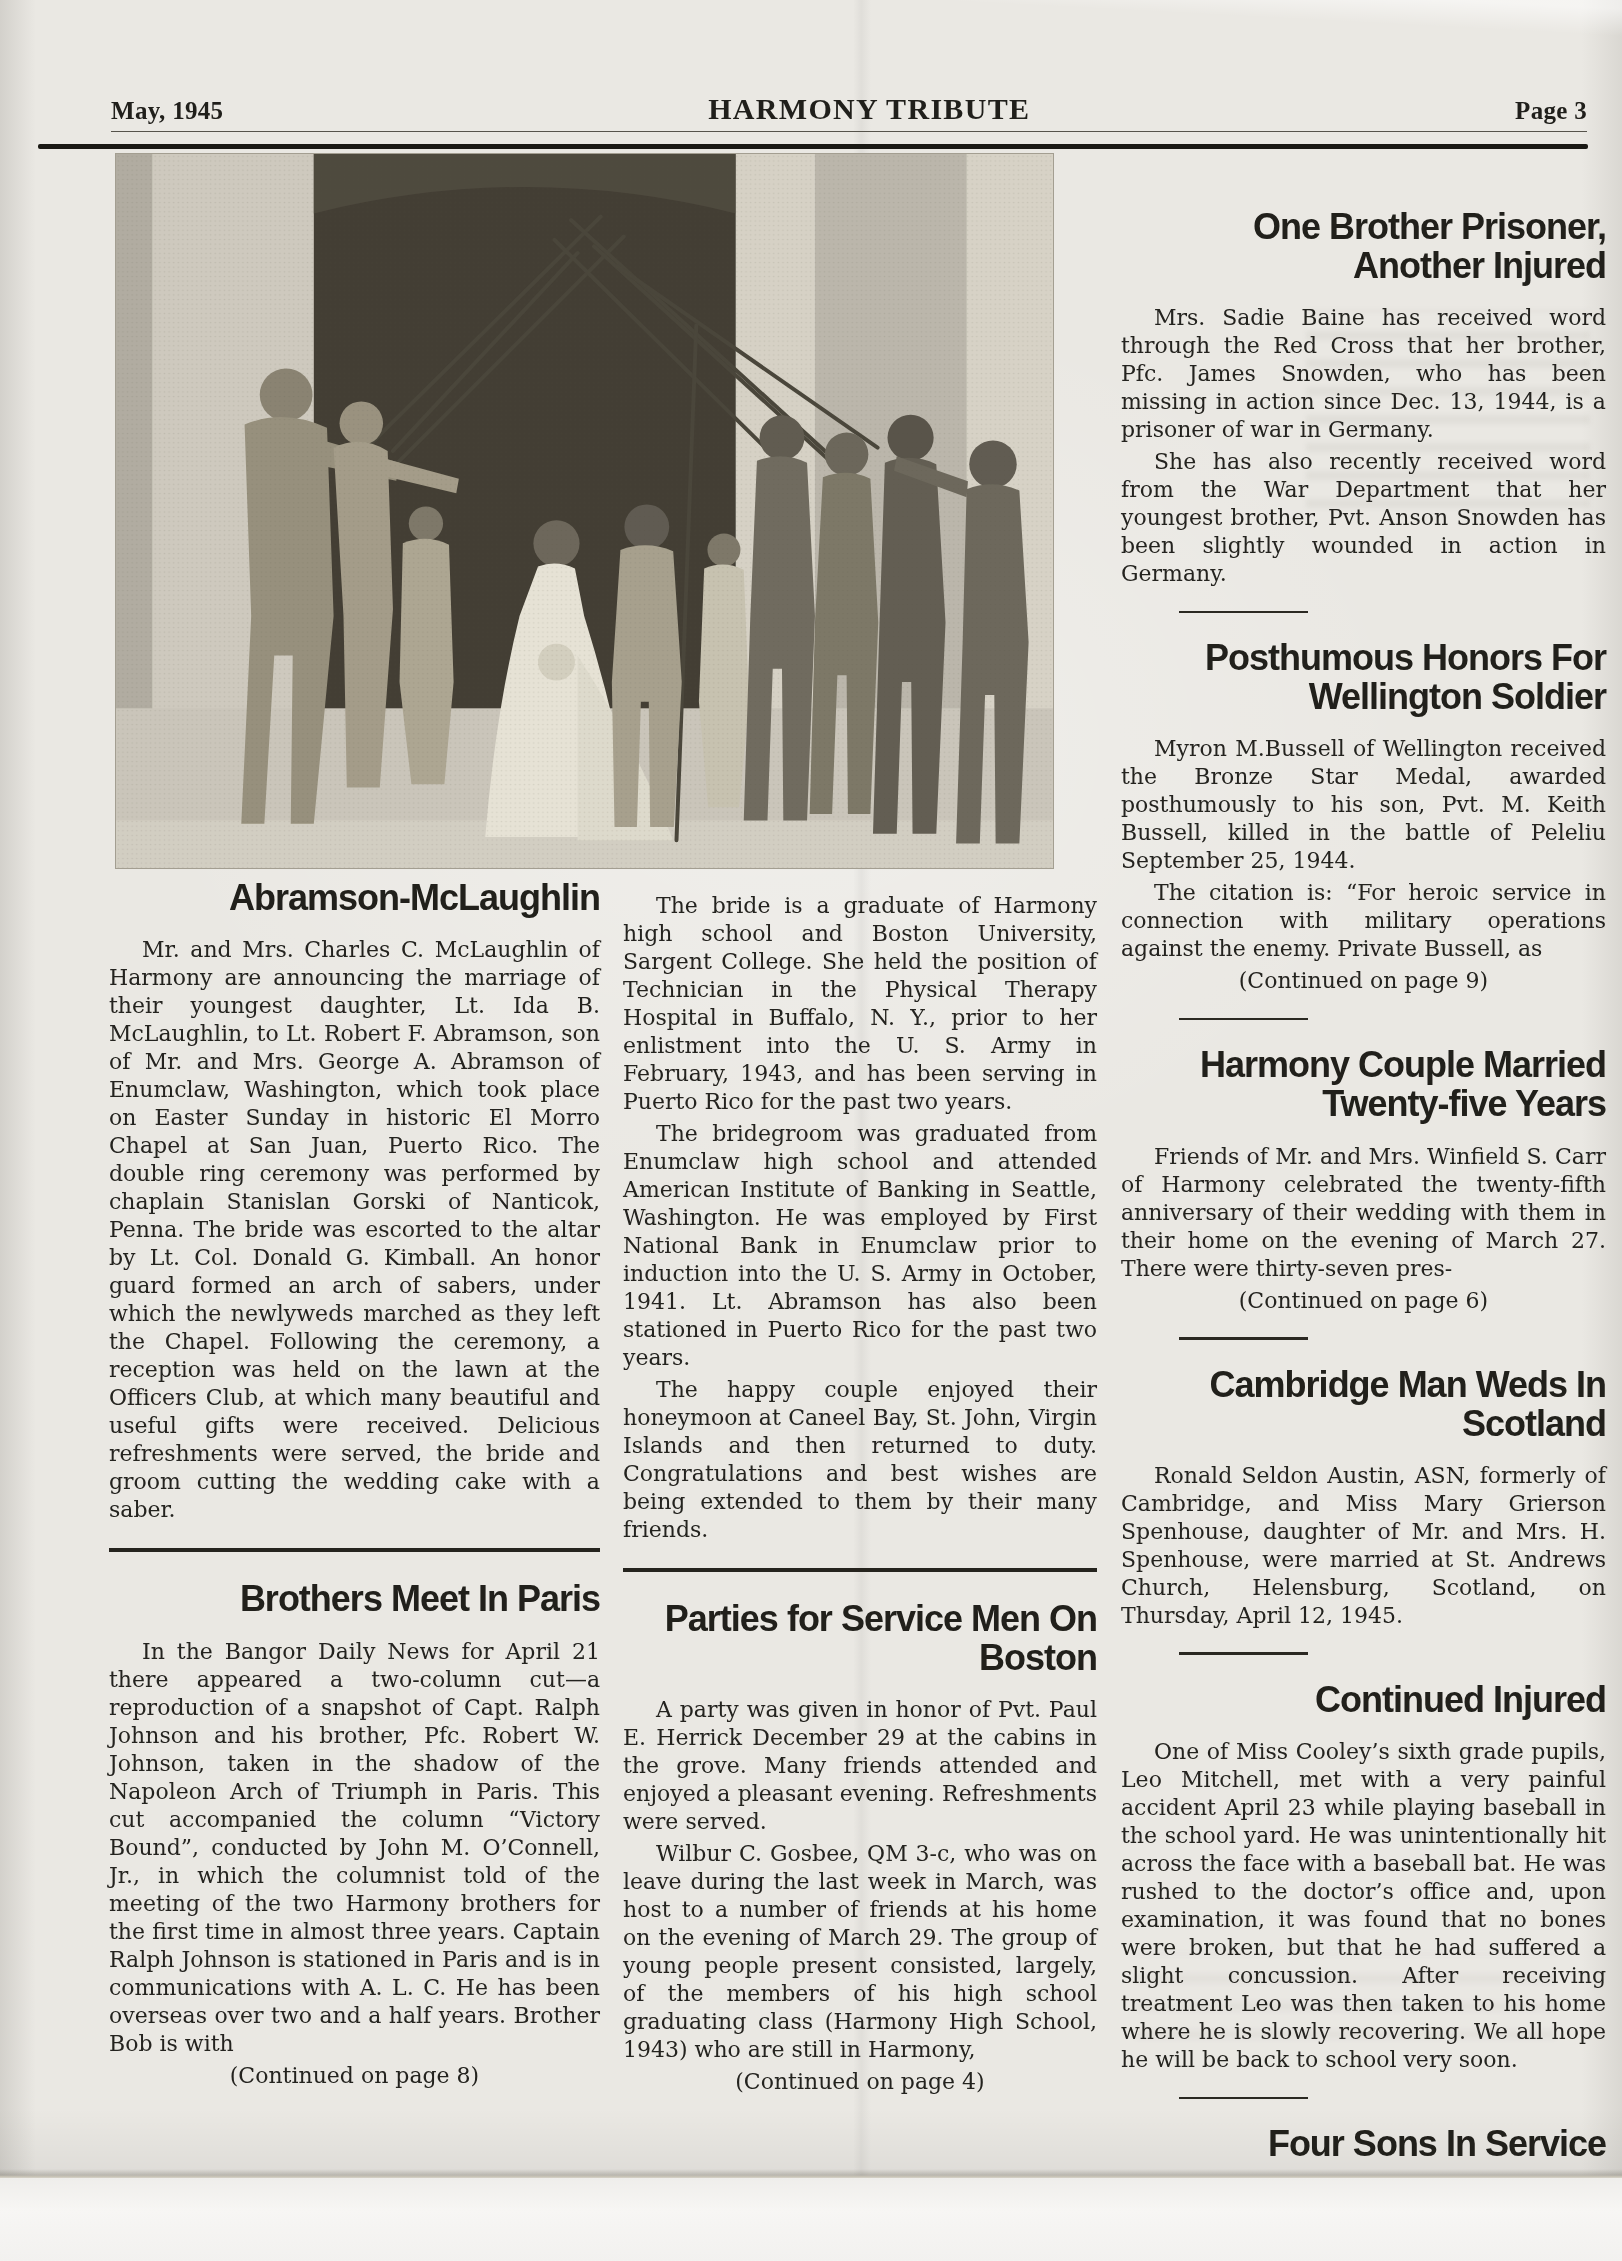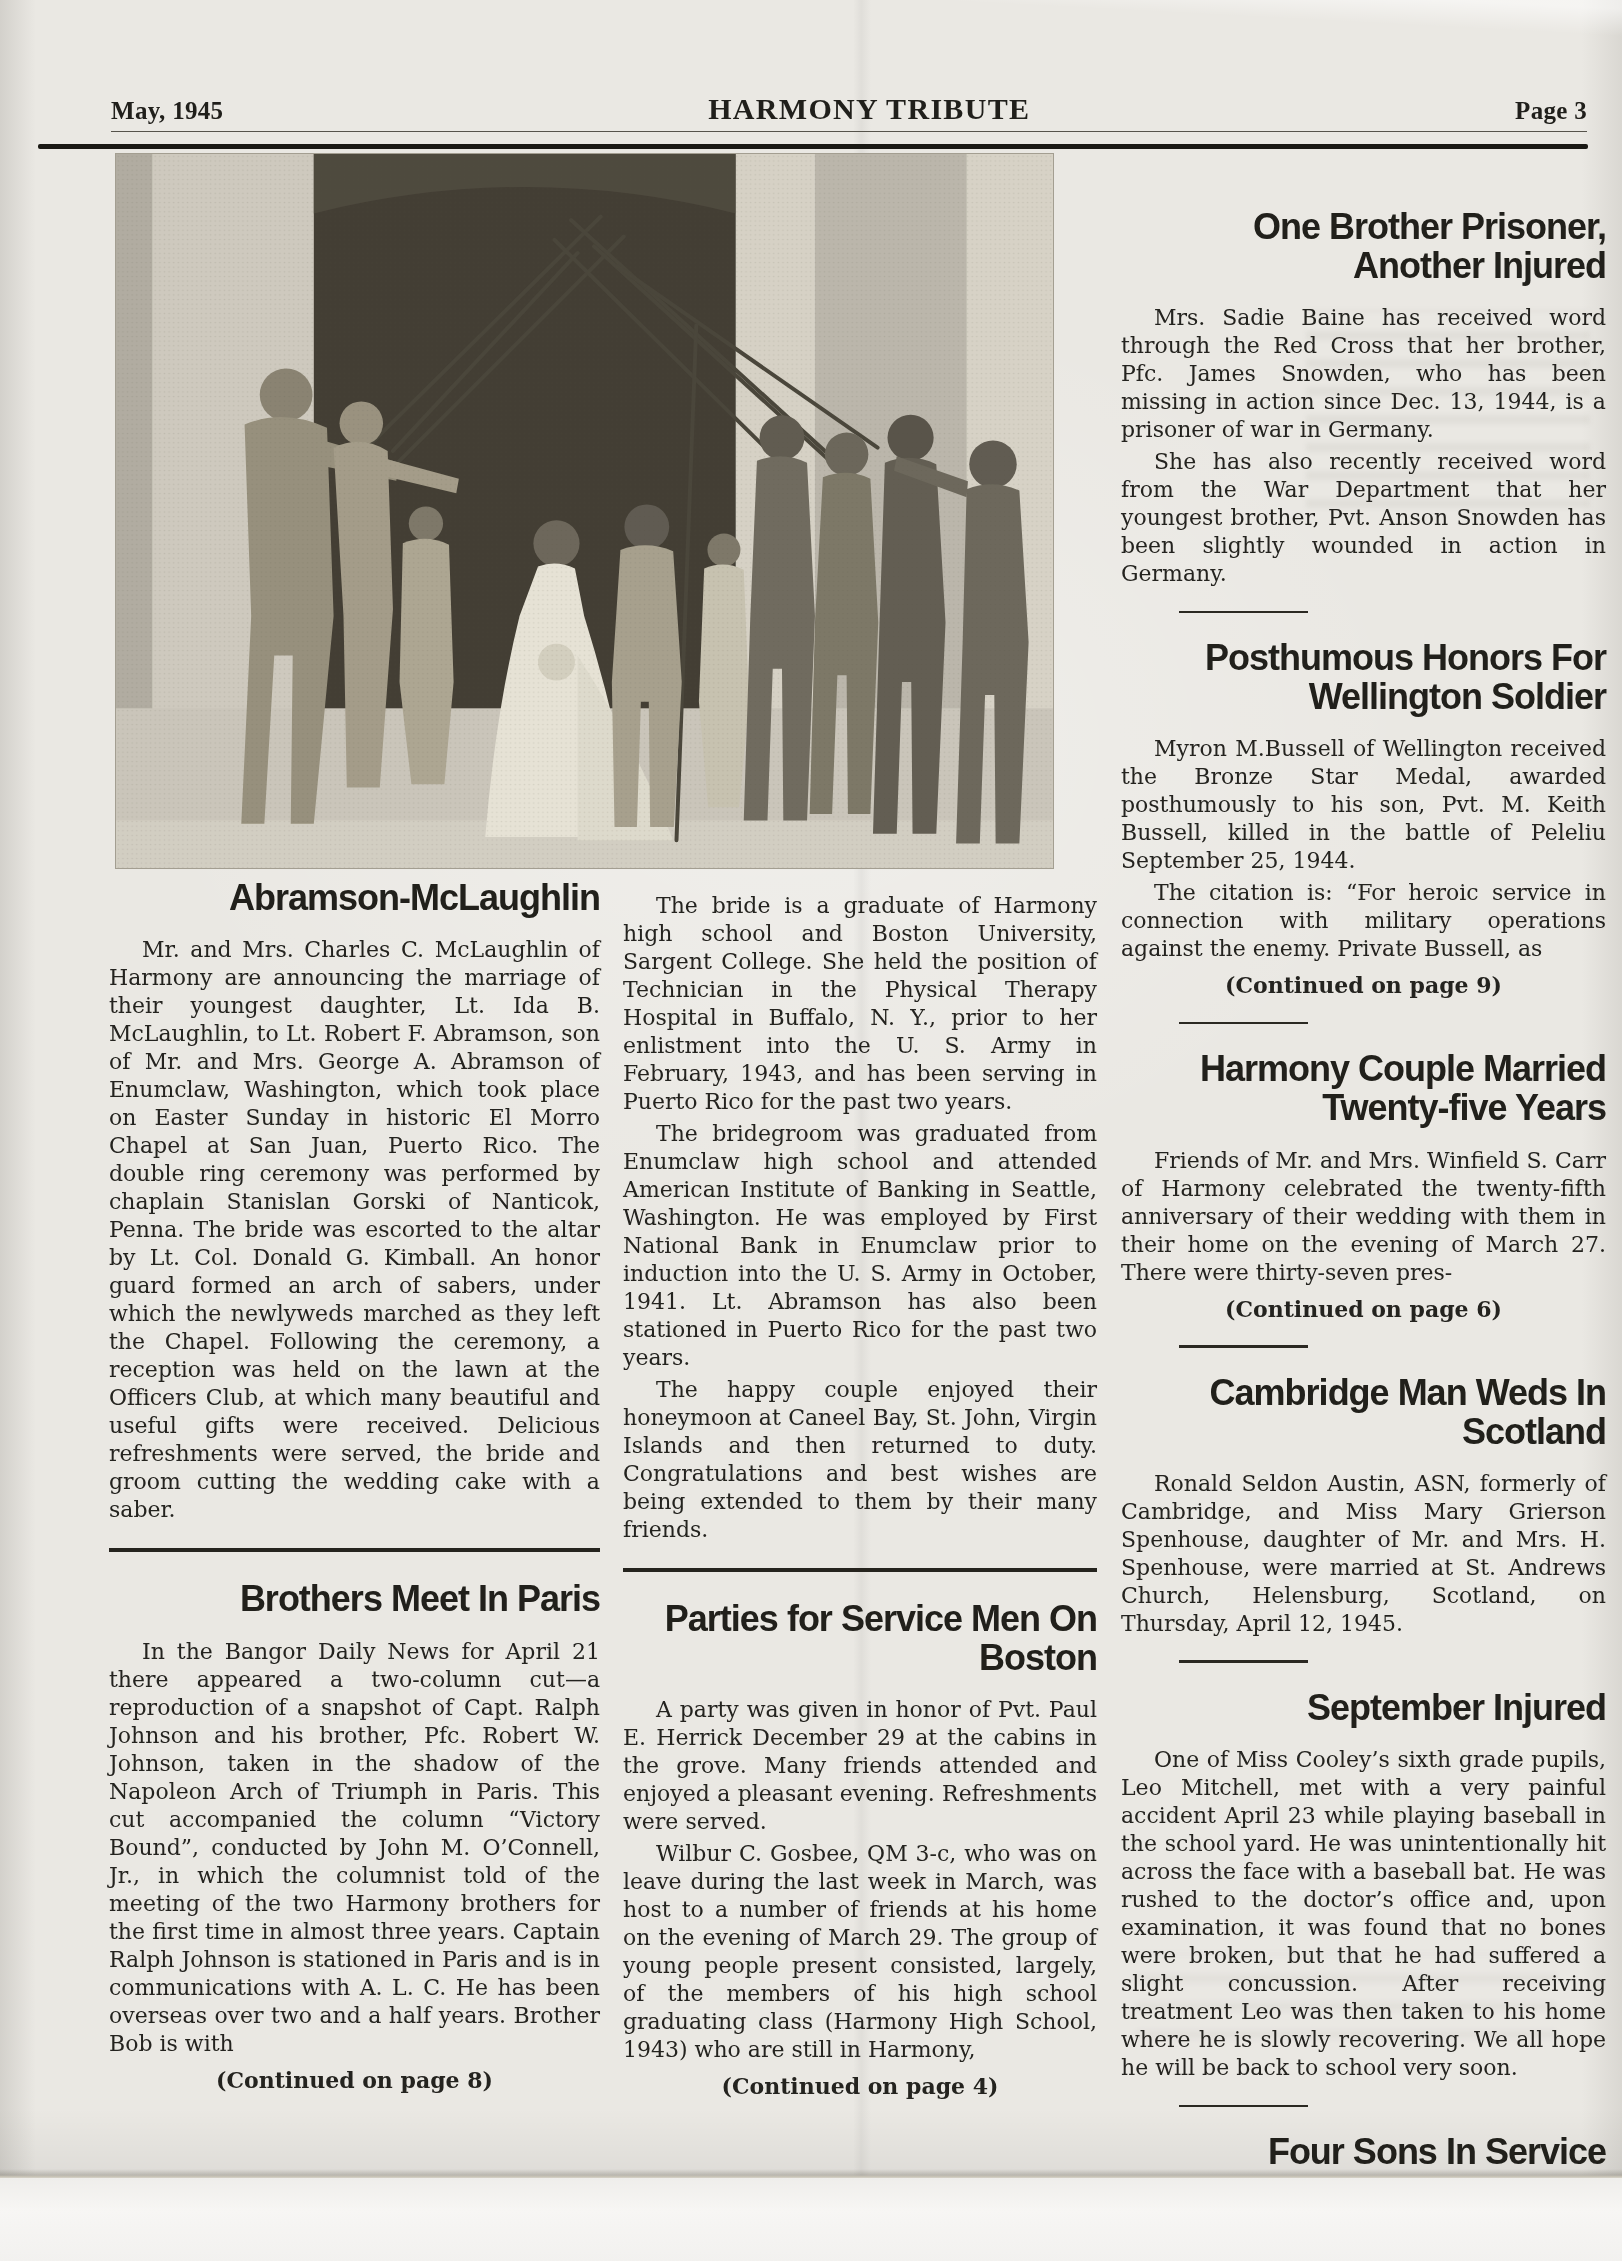--- a/index.html
+++ b/index.html
@@ -52,21 +52,21 @@
   .col-left{left:109px;top:879px;width:491px;line-height:28px;}
   .col-middle{left:623px;top:892px;width:474px;line-height:28px;}
   .col-right{left:1121px;top:208px;width:485px;}
 
   .headline{
     font-family:"Liberation Sans",sans-serif;font-weight:700;
     font-size:36px;line-height:1.08;letter-spacing:-1px;color:#21201b;
     margin:0 0 18.5px 0;text-align:right;text-indent:0;
   }
   .col p{margin:0 0 4px 0;text-indent:33px;}
-  .col p.continued{text-align:center;text-indent:0;margin:8px;font-weight:bold;}
+  .col p.continued{text-align:center;text-indent:0;margin:0;}
   .rule-col{border:0;height:4px;background:#26241e;margin:24px 0 28px 0;}
   .rule-short{border:0;height:2.6px;background:#2b2922;width:129px;margin:22.4px 0 26px 58px;}
   .article{display:block;}
 
   
   .ghost{
     position:absolute;opacity:.55;filter:blur(2.6px);pointer-events:none;
     background:repeating-linear-gradient(0deg, rgba(110,106,96,.14) 0 8.6px, rgba(110,106,96,0) 8.6px 28px);
   }
   .ghost1{left:1306px;top:310px;width:284px;height:198px;}
@@ -219,21 +219,21 @@
     </section>
     <hr class="rule-short">
 
     <section class="article">
       <h2 class="headline">Cambridge Man Weds In Scotland</h2>
       <p>Ronald Seldon Austin, ASN, formerly of Cambridge, and Miss Mary Grierson Spenhouse, daughter of Mr. and Mrs. H. Spenhouse, were married at St. Andrews Church, Helensburg, Scotland, on Thursday, April 12, 1945.</p>
     </section>
     <hr class="rule-short">
 
     <section class="article">
-      <h2 class="headline">September Injured</h2>
+      <h2 class="headline">Continued Injured</h2>
       <p>One of Miss Cooley’s sixth grade pupils, Leo Mitchell, met with a very painful accident April 23 while playing baseball in the school yard.  He was unintentionally hit across the face with a baseball bat.  He was rushed to the doctor’s office and, upon examination, it was found that no bones were broken, but that he had suffered a slight concussion. After receiving treatment Leo was then taken to his home where he is slowly recovering.  We all hope he will be back to school very soon.</p>
     </section>
     <hr class="rule-short">
 
     <section class="article">
       <h2 class="headline">Four Sons In Service</h2>
       <p>In a letter from Mrs. Willard Chadbourne of Augusta to the Tribute, we are reminded that there is another Har-</p>
 
     </section>
   </div>

